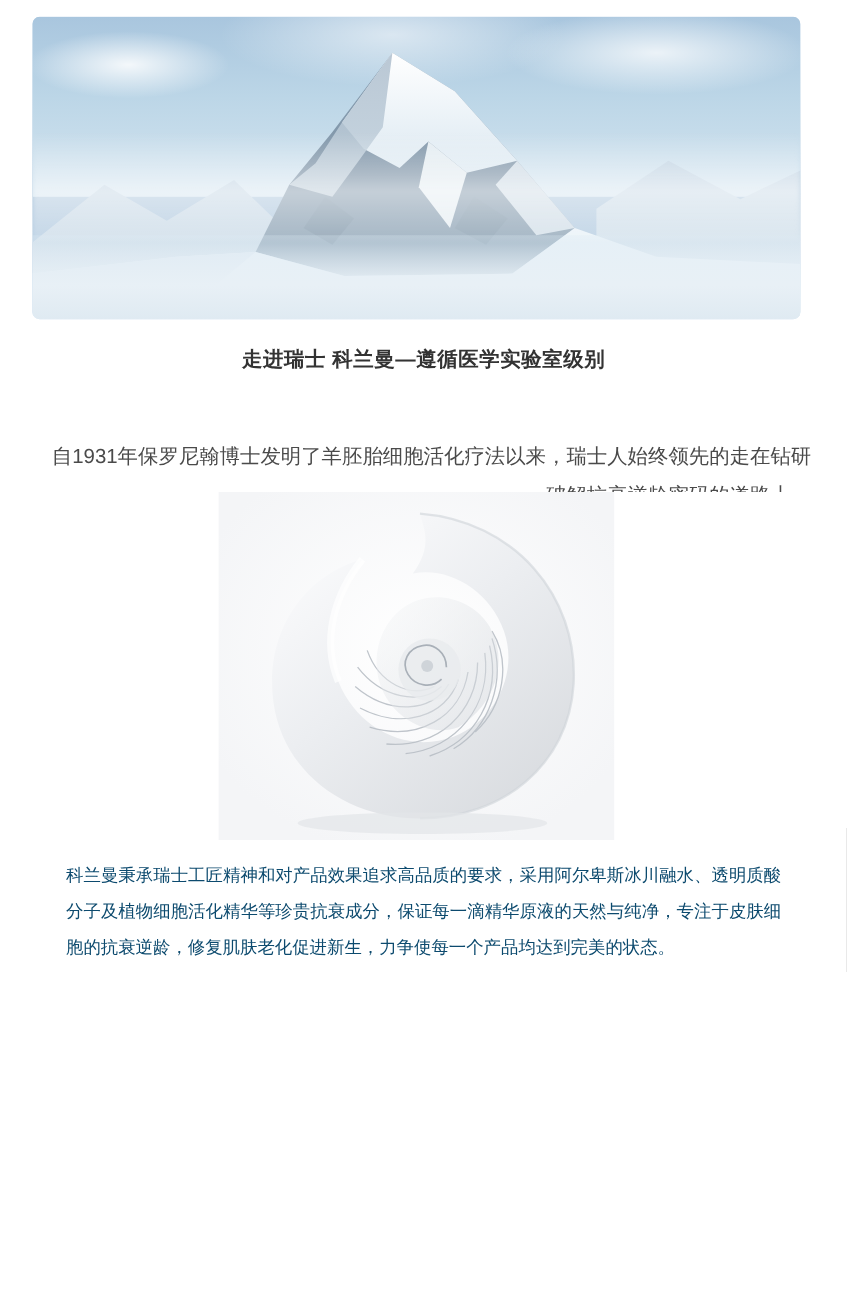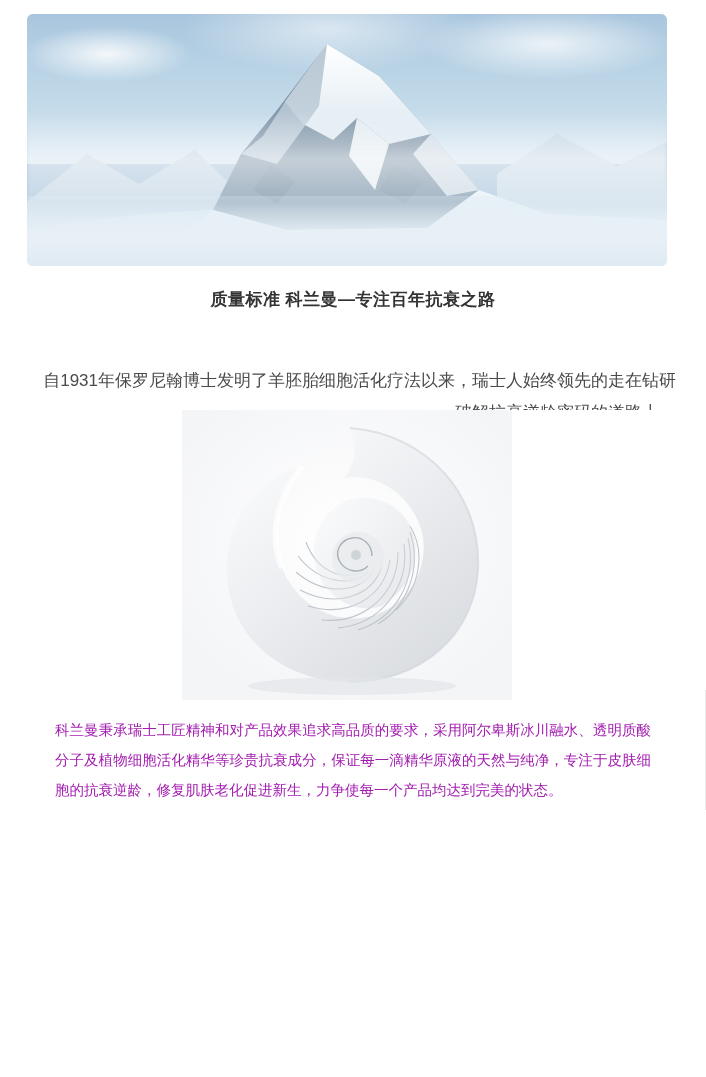--- a/index.html
+++ b/index.html
@@ -103,21 +103,21 @@
     width: 330px;
     height: 290px;
   }
 
   
   .body-text {
     position: absolute;
     left: 55px;
     width: 596px;
     top: 715px;
-    color: #a21caf;
+    color: #0c4a6e;
     font-size: 14.5px;
     line-height: 30px;
     text-align: justify;
   }
   .body-text p {
     margin: 0 0 22px 0;
   }
   .body-text p:last-child { margin-bottom: 0; }
 
   .divider-right {
@@ -171,21 +171,21 @@
       <polygon points="186,196 260,216 400,214 452,176 520,200 640,206 640,252 0,252 0,214 120,200" fill="#e9f2f8"></polygon>
       <polygon points="0,214 120,200 186,196 150,226 60,234 0,240" fill="#dfeaf3"></polygon>
 
       <polygon points="244,150 268,168 250,190 226,176" fill="#7e93a6" opacity="0.55"></polygon>
       <polygon points="368,150 396,168 378,190 352,176" fill="#7e93a6" opacity="0.4"></polygon>
     </svg>
     <div class="haze"></div>
     <div class="ground"></div>
   </div>
 
-  <div class="headline">质量标准 科兰曼—专注百年抗衰之路</div>
+  <div class="headline">走进瑞士 科兰曼—遵循医学实验室级别</div>
 
   <div class="lede">自1931年保罗尼翰博士发明了羊胚胎细胞活化疗法以来，瑞士人始终领先的走在钻研破解抗衰逆龄密码的道路上。</div>
 
   <div class="shell-wrap">
     <svg viewBox="0 0 330 290">
       <defs>
         <radialGradient id="shellBg" cx="50%" cy="45%" r="60%">
           <stop offset="0%" stop-color="#ffffff"></stop>
           <stop offset="100%" stop-color="#f4f5f7"></stop>
         </radialGradient>

